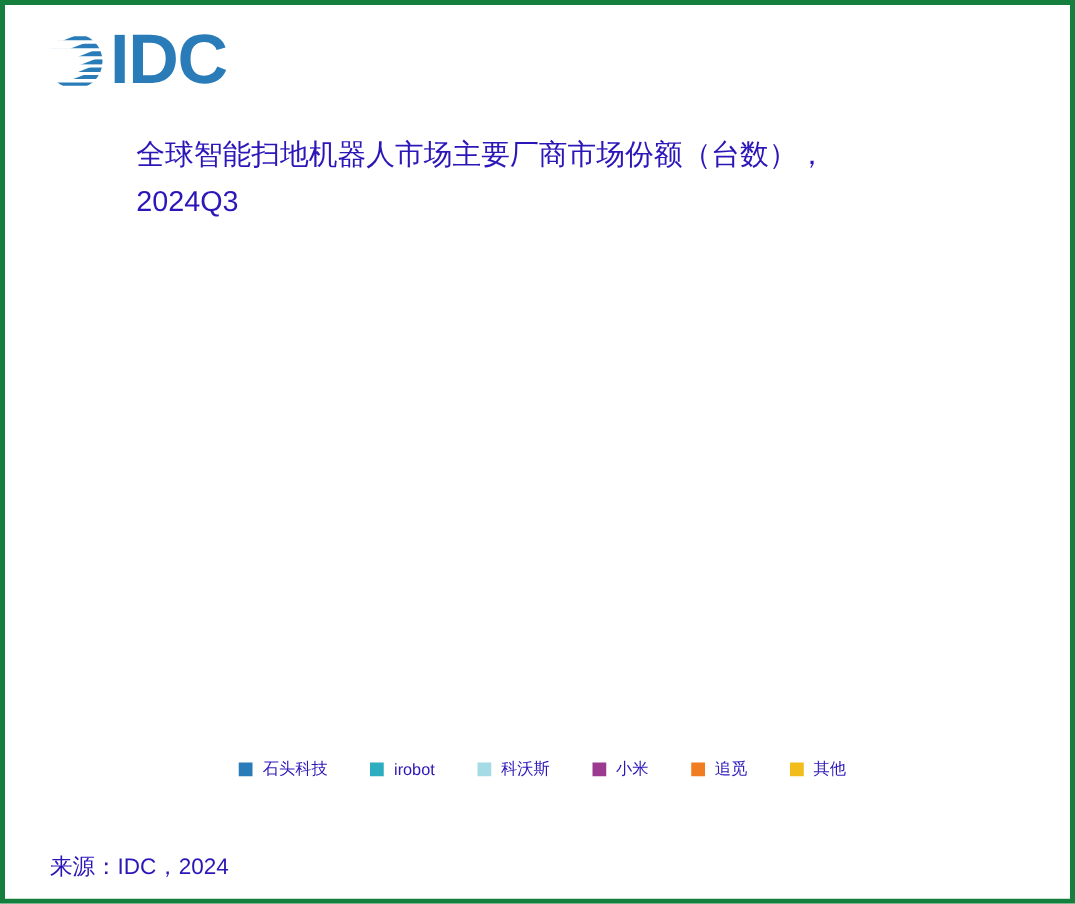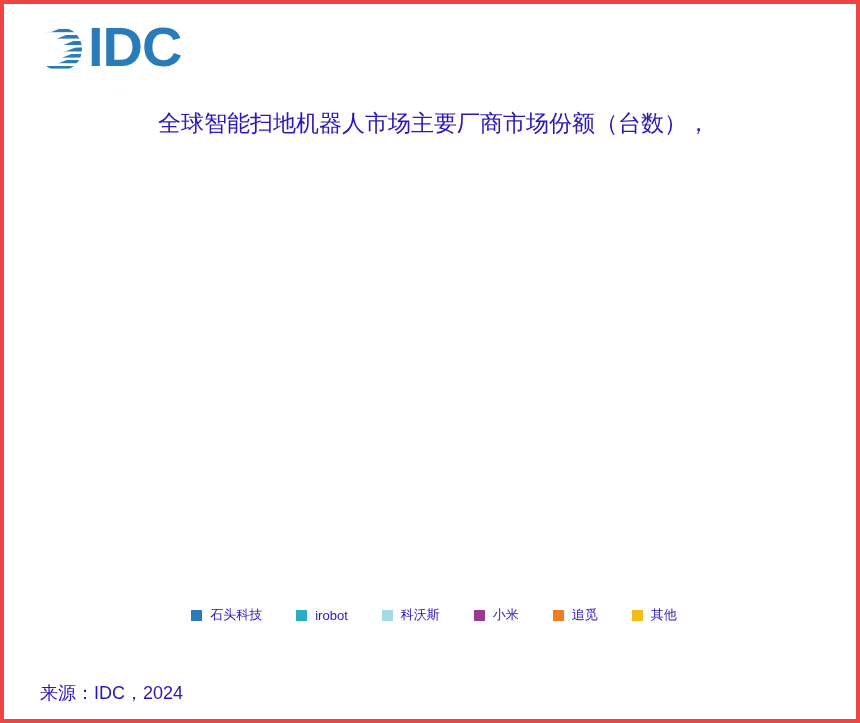--- a/index.html
+++ b/index.html
@@ -9,21 +9,21 @@
   }
   body {
     font-family: "Liberation Sans", "DejaVu Sans", sans-serif;
   }
   .page {
     position: relative;
     width: 860px;
     height: 723px;
     box-sizing: border-box;
     background: #ffffff;
-    border: 4px solid #ef4444;
+    border: 4px solid #15803d;
     overflow: hidden;
   }
 
   
   .logo {
     position: absolute;
     left: 30px;
     top: 14px;
     display: flex;
     align-items: center;
@@ -44,21 +44,21 @@
     margin-left: 2px;
     margin-top: -4px;
   }
 
   
   .chart-title {
     position: absolute;
     left: 105px;
     top: 100px;
     width: 650px;
-    text-align: center;
+    text-align: left;
     color: #2b16b8;
     font-size: 23px;
     line-height: 38px;
     font-family: "Liberation Sans", "DejaVu Sans", sans-serif;
   }
 
   
   .donut-wrap {
     position: absolute;
     left: 226px;
@@ -146,20 +146,21 @@
         <polygon points="-2,30 40,30 26,35.5 -2,35.5"></polygon>
         <polygon points="-2,36.5 34,36.5 20,42 -2,42"></polygon>
       </g>
       <g clip-path="url(#globeClip)" fill="none" stroke="#2a7cb8" stroke-width="0"></g>
     </svg>
     <span class="logo-text">IDC</span>
   </div>
 
   <div class="chart-title">
     <div>全球智能扫地机器人市场主要厂商市场份额（台数），</div>
+    <div>2024Q3</div>
   </div>
 
 
   <div class="legend" id="legend">
       <div class="legend-item">
         <span class="legend-swatch" style="background: rgb(42, 124, 184);"></span>
         <span class="legend-label">石头科技</span>
       </div>
       <div class="legend-item">
         <span class="legend-swatch" style="background: rgb(46, 173, 192);"></span>

